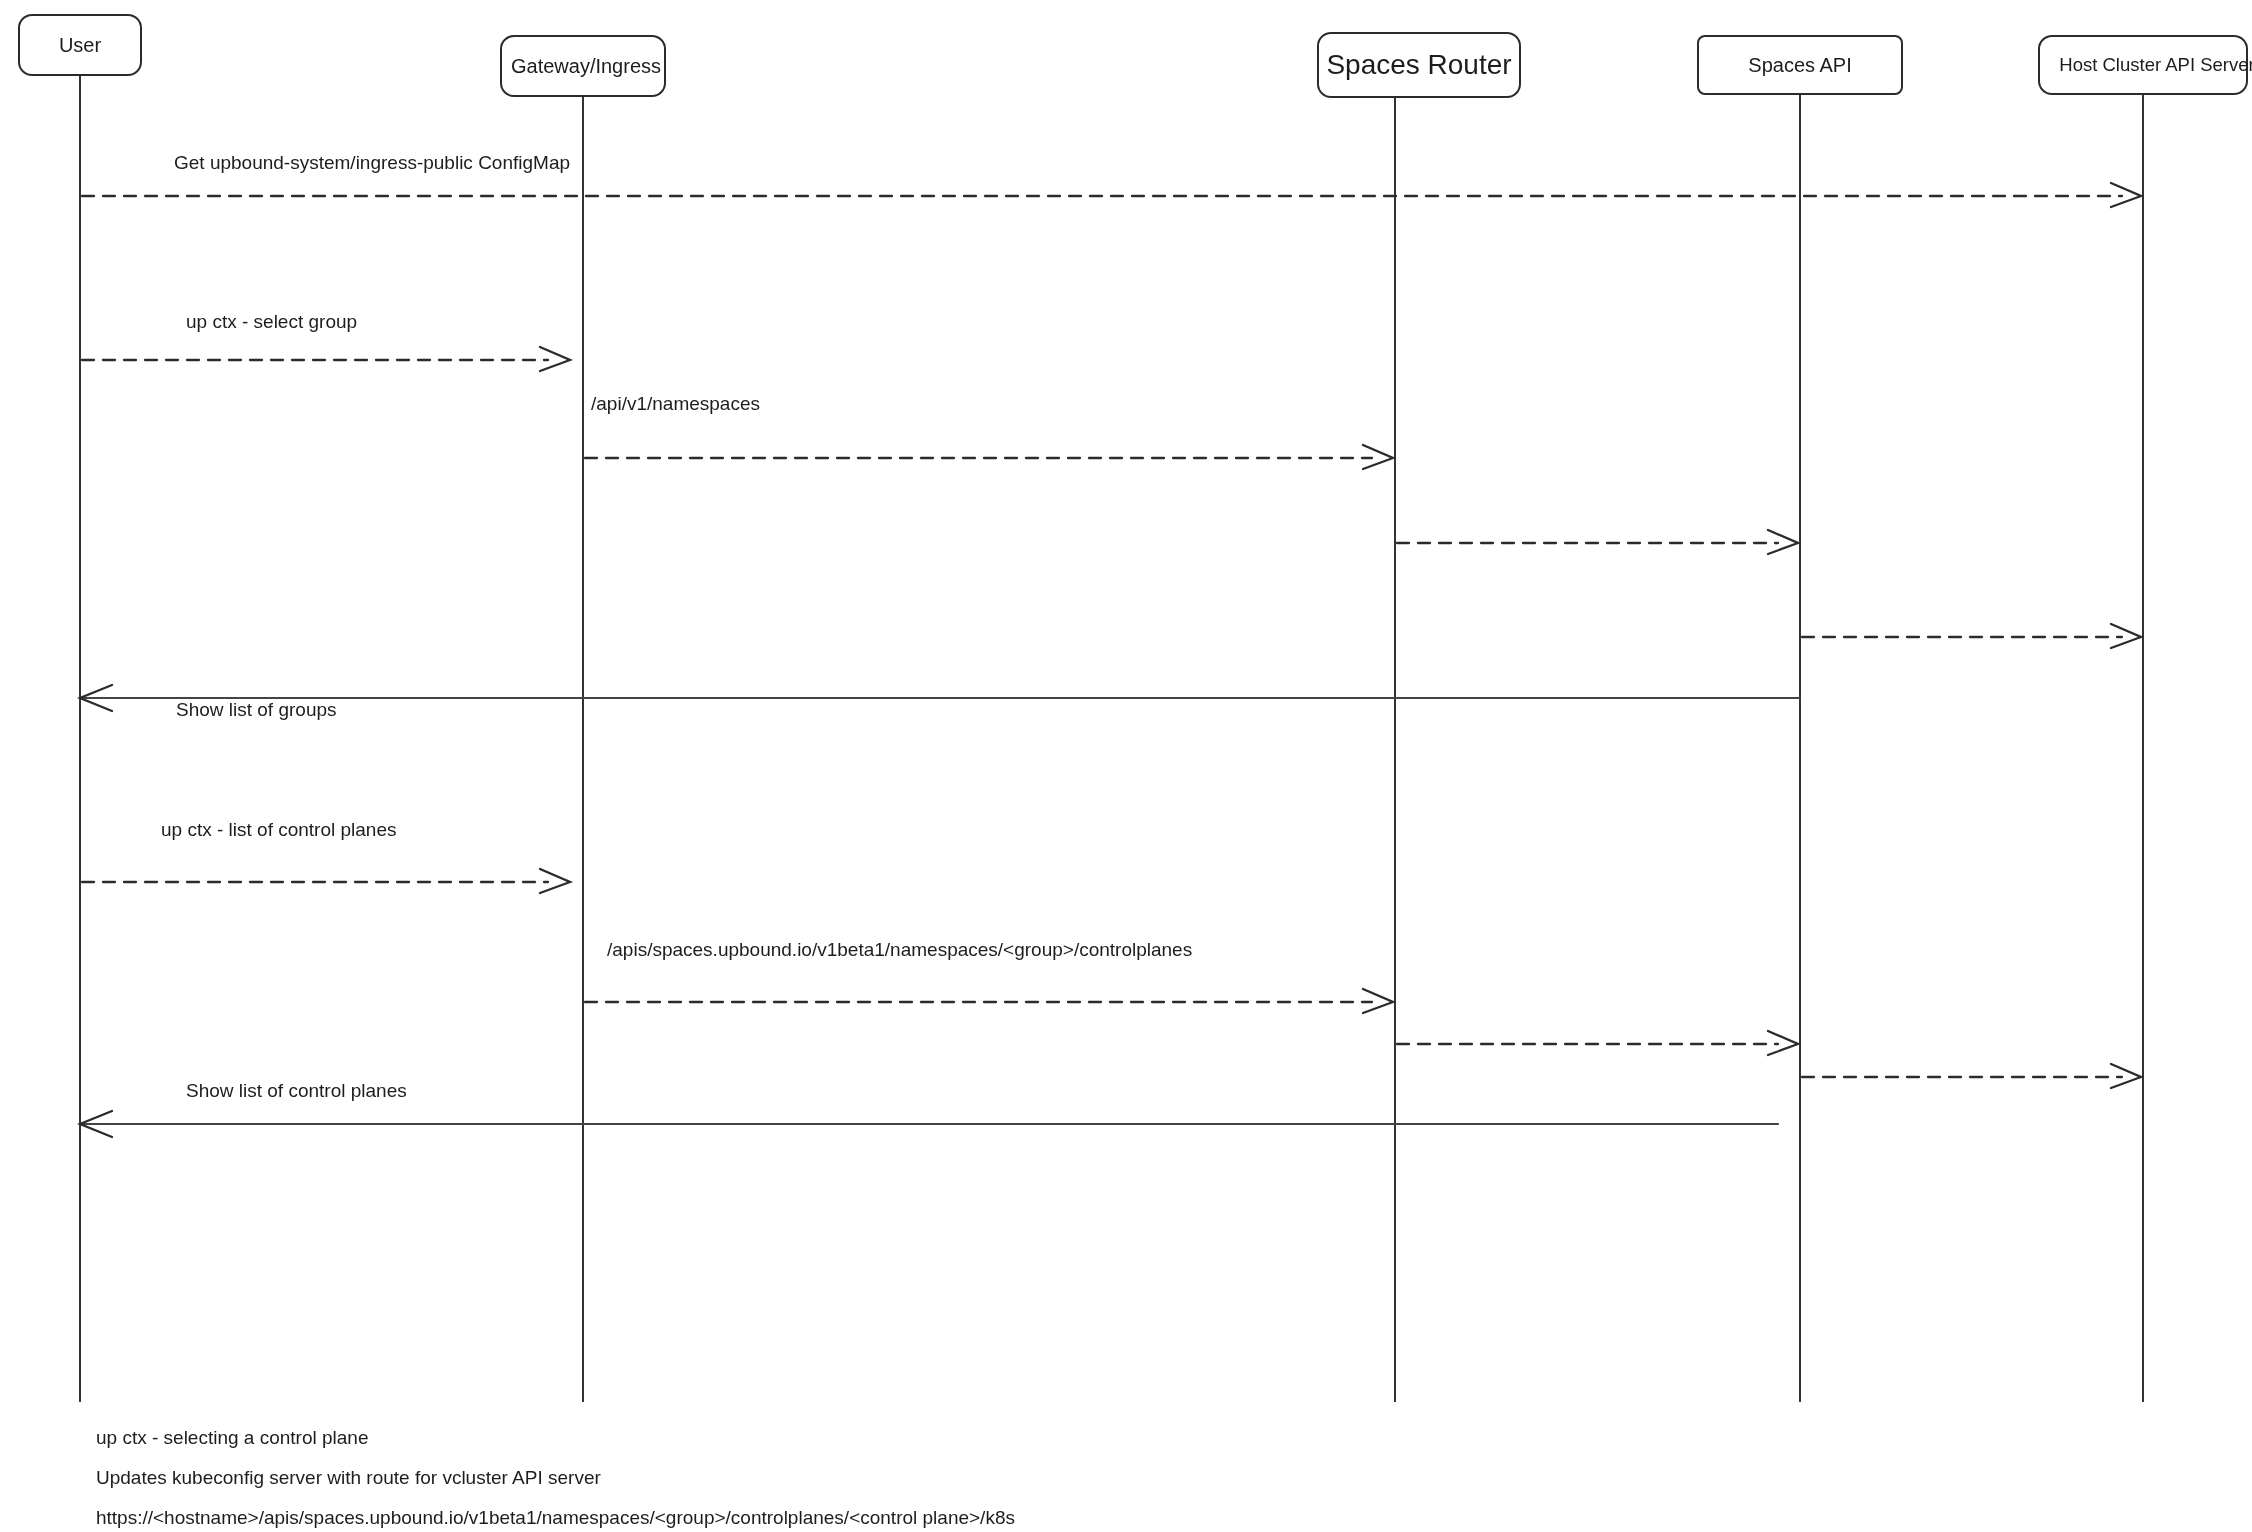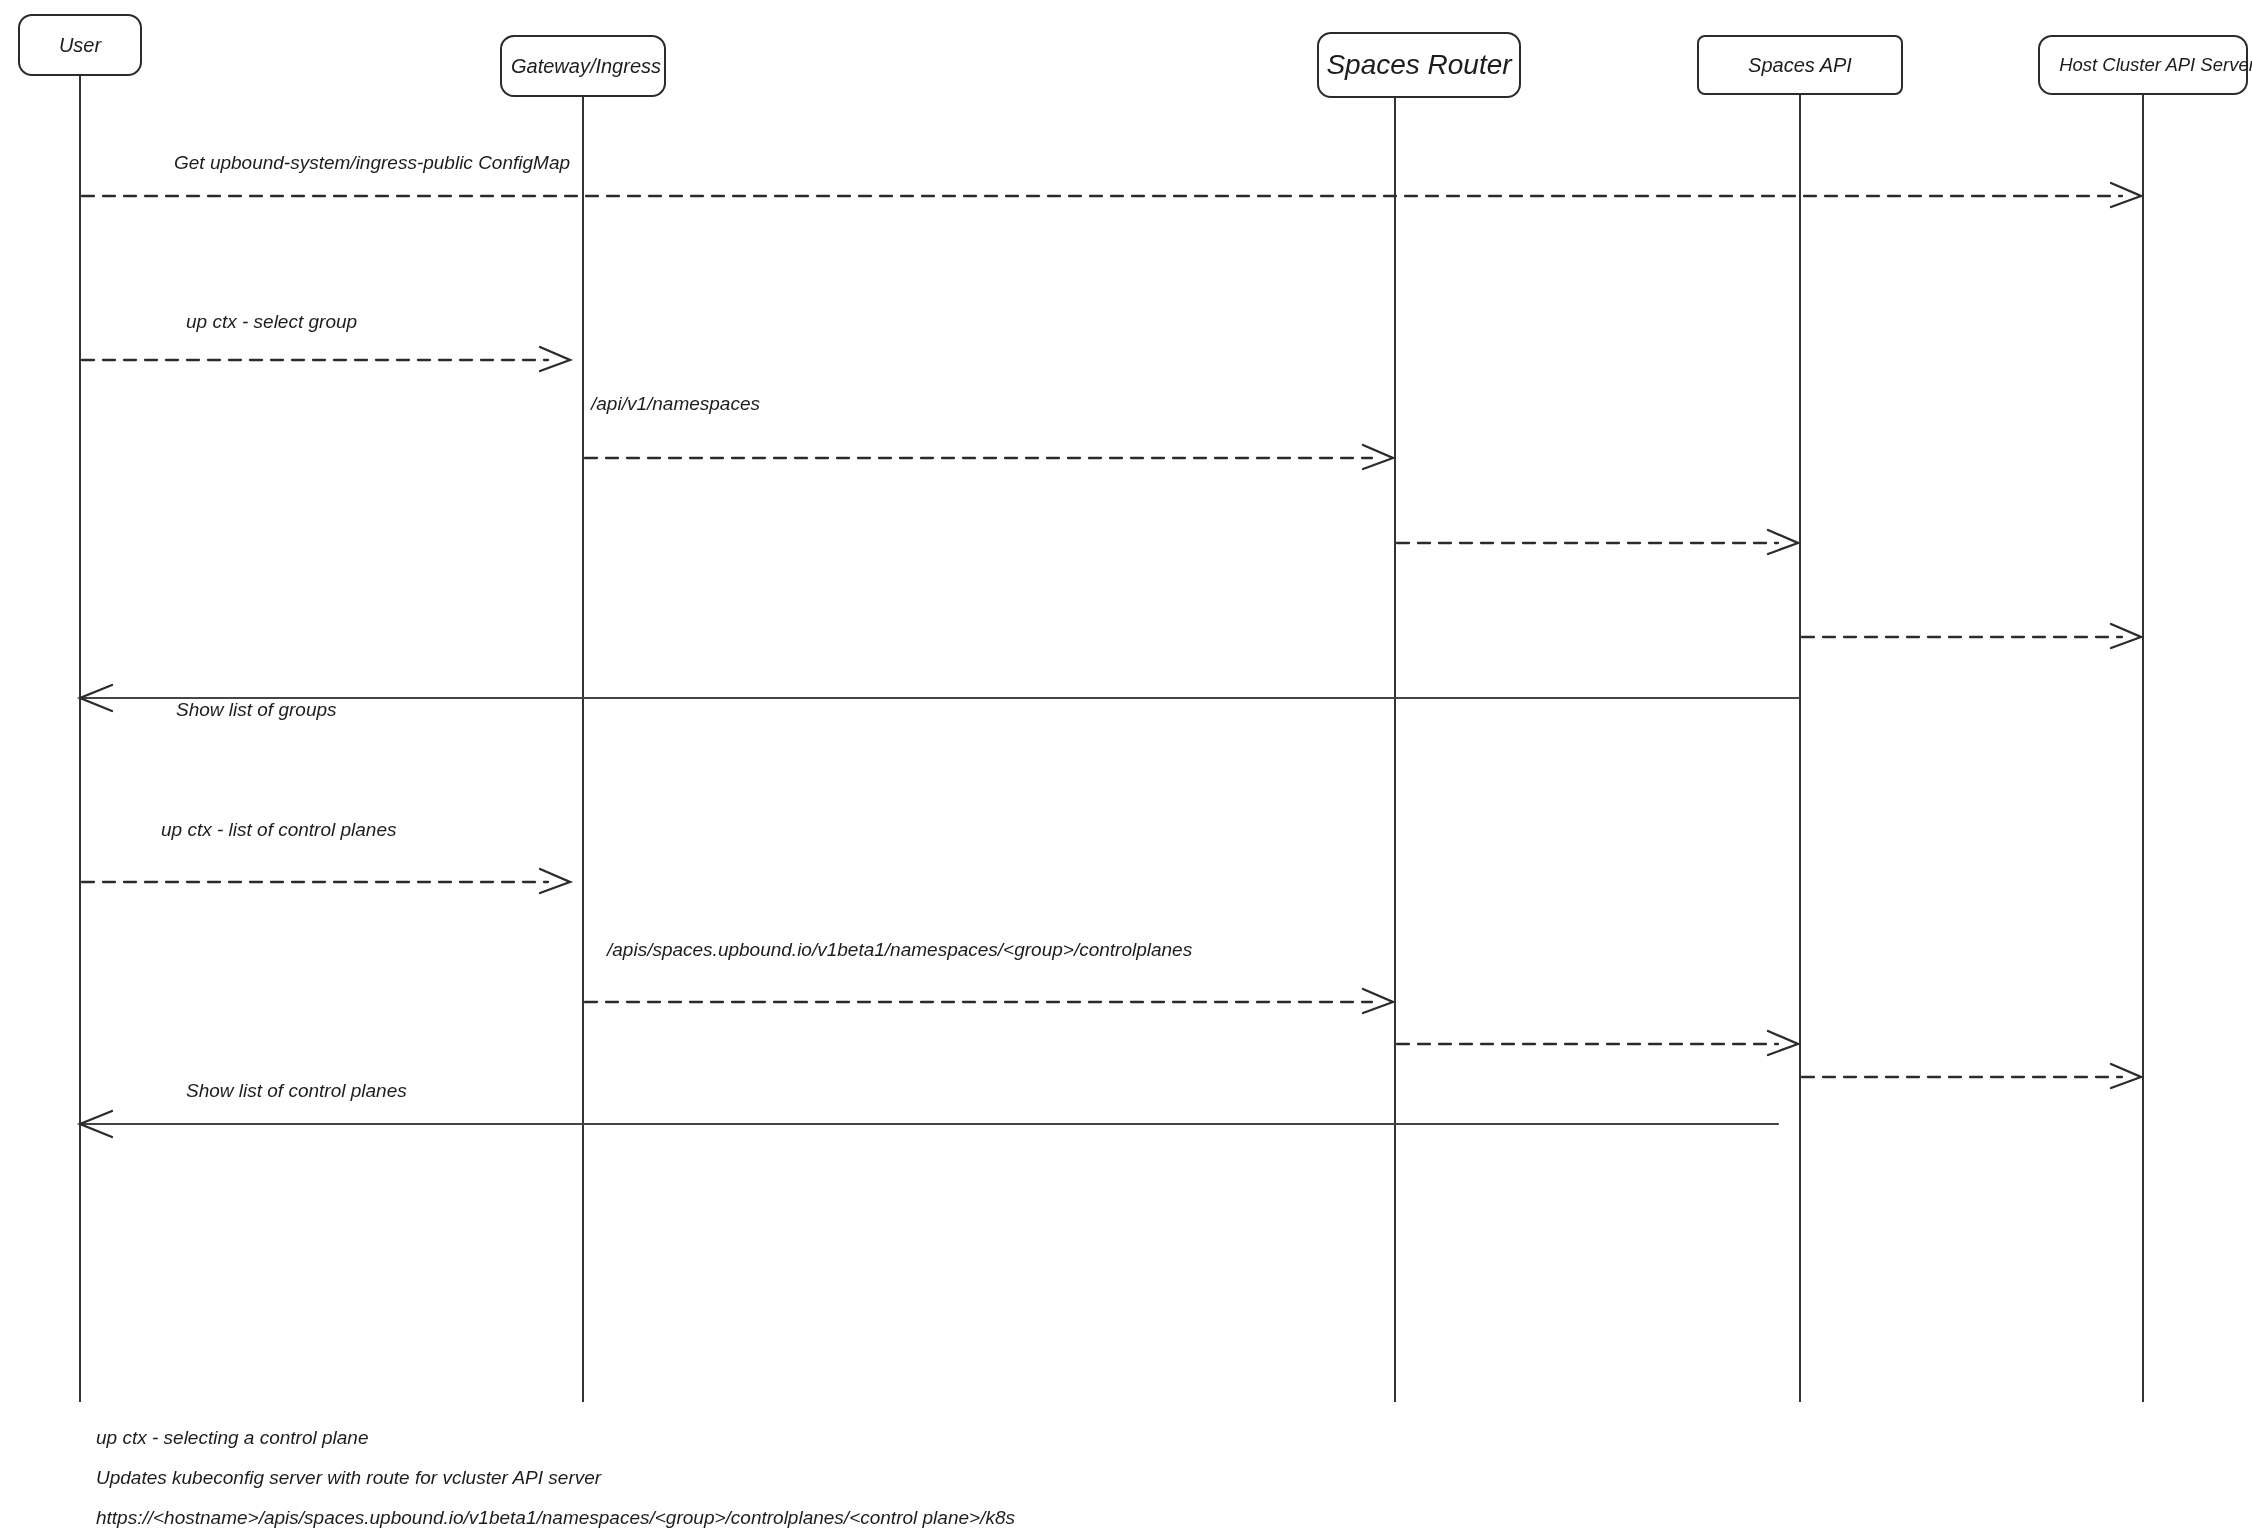--- a/index.html
+++ b/index.html
@@ -1,17 +1,17 @@
 <!DOCTYPE html>
 <html><head>
 <meta charset="utf-8">
 <style>
   html,body{margin:0;padding:0;background:#ffffff;}
   body{font-family:"Liberation Sans","DejaVu Sans",sans-serif;color:#1d1d1d;}
-  .canvas{position:relative;width:2252px;height:1532px;background:#ffffff;overflow:hidden;font-style:italic;}
+  .canvas{position:relative;width:2252px;height:1532px;background:#ffffff;overflow:hidden;}
   .layer{position:absolute;left:0;top:0;}
   .actor{
     position:absolute;
     box-sizing:border-box;
     border:2px solid #2b2b2b;
     border-radius:14px;
     background:#ffffff;
     display:flex;align-items:center;justify-content:center;
     font-size:20px;white-space:nowrap;
     z-index:2;

